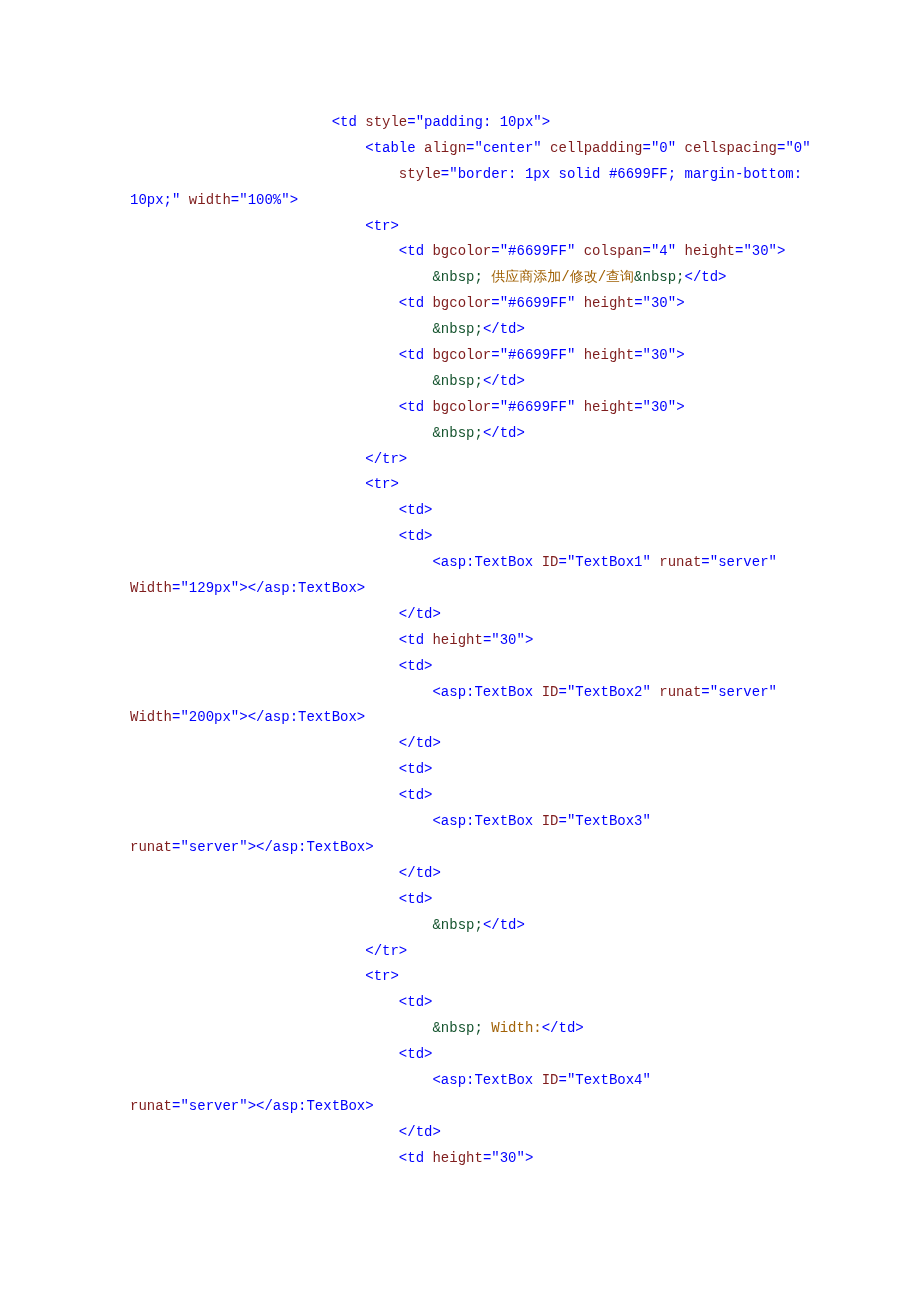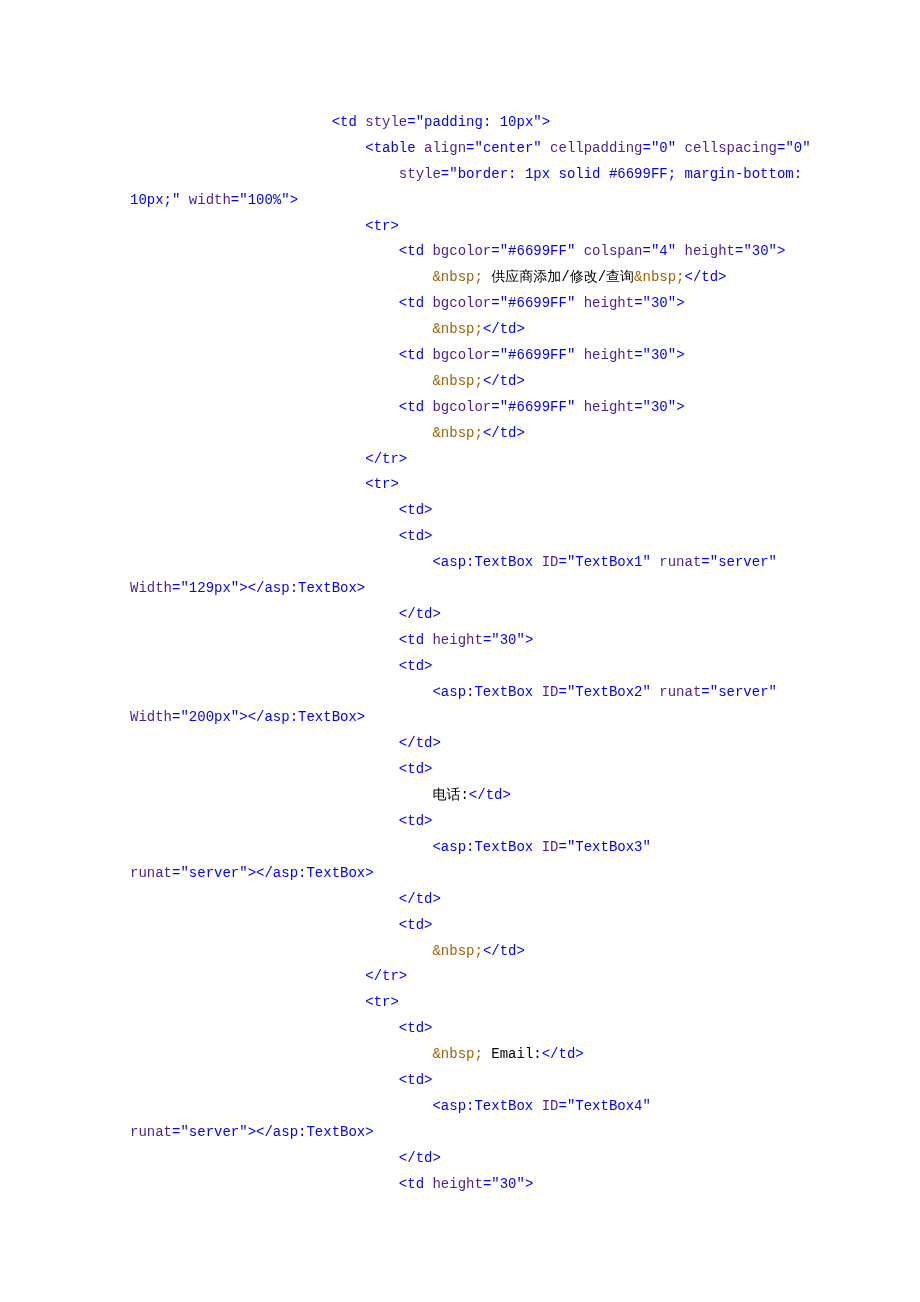--- a/index.html
+++ b/index.html
@@ -9,24 +9,24 @@
   font-size:14px;
   line-height:1.85;
   color:#000;
   width:920px;
 }
 .page{
   padding:110px 60px 60px 130px;
 }
 .line{white-space:pre}
 .tag{color:#0000ff}
-.attr{color:#4c1d95}
+.attr{color:#7f1d1d}
 .str{color:#0000ff}
-.txt{color:#000000}
-.ent{color:#a16207}
+.txt{color:#a16207}
+.ent{color:#14532d}
 </style>
 </head>
 <body>
 
 <div class="page" id="code-root">
     <div class="line">                        <span class="tag">&lt;td </span><span class="attr">style</span><span class="tag">=</span><span class="str">"padding: 10px"</span><span class="tag">&gt;</span></div>
     <div class="line">                            <span class="tag">&lt;table </span><span class="attr">align</span><span class="tag">=</span><span class="str">"center"</span><span class="txt"> </span><span class="attr">cellpadding</span><span class="tag">=</span><span class="str">"0"</span><span class="txt"> </span><span class="attr">cellspacing</span><span class="tag">=</span><span class="str">"0"</span></div>
     <div class="line">                                <span class="attr">style</span><span class="tag">=</span><span class="str">"border: 1px solid #6699FF; margin-bottom: </span></div>
     <div class="line"><span class="str">10px;"</span><span class="txt"> </span><span class="attr">width</span><span class="tag">=</span><span class="str">"100%"</span><span class="tag">&gt;</span></div>
     <div class="line">                            <span class="tag">&lt;tr&gt;</span></div>
@@ -44,29 +44,28 @@
     <div class="line">                                <span class="tag">&lt;td&gt;</span></div>
     <div class="line">                                    <span class="tag">&lt;asp:TextBox </span><span class="attr">ID</span><span class="tag">=</span><span class="str">"TextBox1"</span><span class="txt"> </span><span class="attr">runat</span><span class="tag">=</span><span class="str">"server"</span><span class="txt"> </span></div>
     <div class="line"><span class="attr">Width</span><span class="tag">=</span><span class="str">"129px"</span><span class="tag">&gt;&lt;/asp:TextBox&gt;</span></div>
     <div class="line">                                <span class="tag">&lt;/td&gt;</span></div>
     <div class="line">                                <span class="tag">&lt;td </span><span class="attr">height</span><span class="tag">=</span><span class="str">"30"</span><span class="tag">&gt;</span></div>
     <div class="line">                                <span class="tag">&lt;td&gt;</span></div>
     <div class="line">                                    <span class="tag">&lt;asp:TextBox </span><span class="attr">ID</span><span class="tag">=</span><span class="str">"TextBox2"</span><span class="txt"> </span><span class="attr">runat</span><span class="tag">=</span><span class="str">"server"</span><span class="txt"> </span></div>
     <div class="line"><span class="attr">Width</span><span class="tag">=</span><span class="str">"200px"</span><span class="tag">&gt;&lt;/asp:TextBox&gt;</span></div>
     <div class="line">                                <span class="tag">&lt;/td&gt;</span></div>
     <div class="line">                                <span class="tag">&lt;td&gt;</span></div>
-    <div class="line">                                    <span class="txt">电话:</span><span class="tag">&lt;/td&gt;</span></div>
     <div class="line">                                <span class="tag">&lt;td&gt;</span></div>
     <div class="line">                                    <span class="tag">&lt;asp:TextBox </span><span class="attr">ID</span><span class="tag">=</span><span class="str">"TextBox3"</span><span class="txt"> </span></div>
     <div class="line"><span class="attr">runat</span><span class="tag">=</span><span class="str">"server"</span><span class="tag">&gt;&lt;/asp:TextBox&gt;</span></div>
     <div class="line">                                <span class="tag">&lt;/td&gt;</span></div>
     <div class="line">                                <span class="tag">&lt;td&gt;</span></div>
     <div class="line">                                    <span class="ent">&amp;nbsp;</span><span class="tag">&lt;/td&gt;</span></div>
     <div class="line">                            <span class="tag">&lt;/tr&gt;</span></div>
     <div class="line">                            <span class="tag">&lt;tr&gt;</span></div>
     <div class="line">                                <span class="tag">&lt;td&gt;</span></div>
-    <div class="line">                                    <span class="ent">&amp;nbsp;</span><span class="txt"> Email:</span><span class="tag">&lt;/td&gt;</span></div>
+    <div class="line">                                    <span class="ent">&amp;nbsp;</span><span class="txt"> Width:</span><span class="tag">&lt;/td&gt;</span></div>
     <div class="line">                                <span class="tag">&lt;td&gt;</span></div>
     <div class="line">                                    <span class="tag">&lt;asp:TextBox </span><span class="attr">ID</span><span class="tag">=</span><span class="str">"TextBox4"</span><span class="txt"> </span></div>
     <div class="line"><span class="attr">runat</span><span class="tag">=</span><span class="str">"server"</span><span class="tag">&gt;&lt;/asp:TextBox&gt;</span></div>
     <div class="line">                                <span class="tag">&lt;/td&gt;</span></div>
     <div class="line">                                <span class="tag">&lt;td </span><span class="attr">height</span><span class="tag">=</span><span class="str">"30"</span><span class="tag">&gt;</span></div>
   </div>
 
 </body></html>

